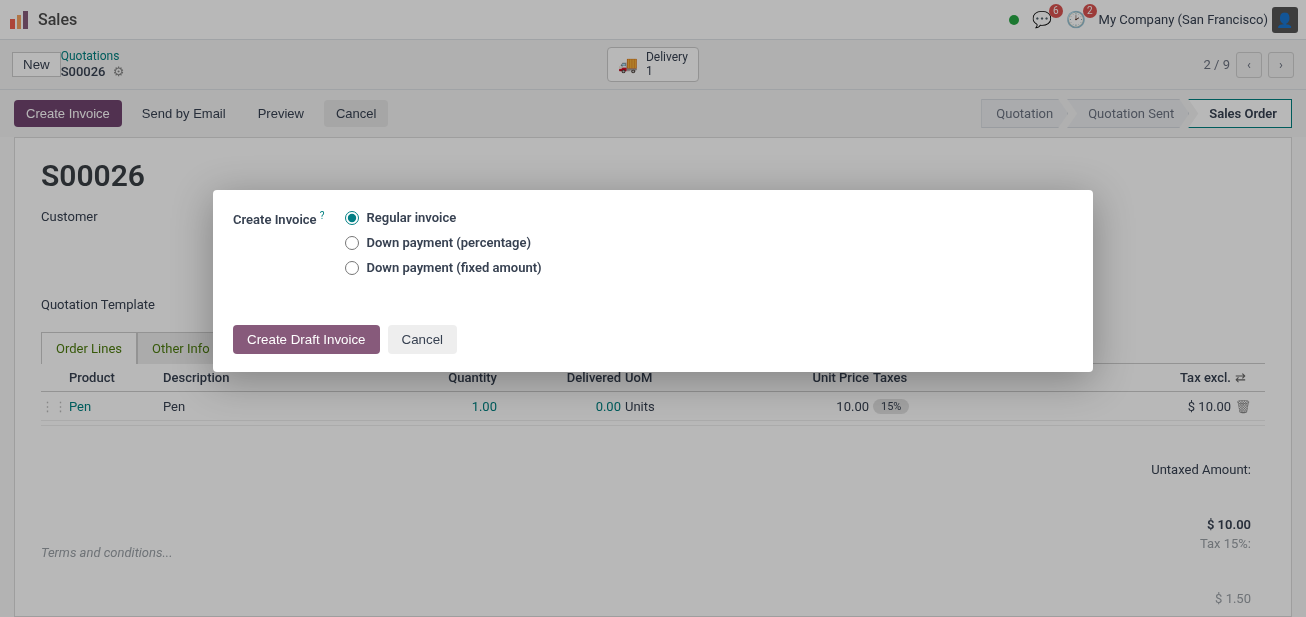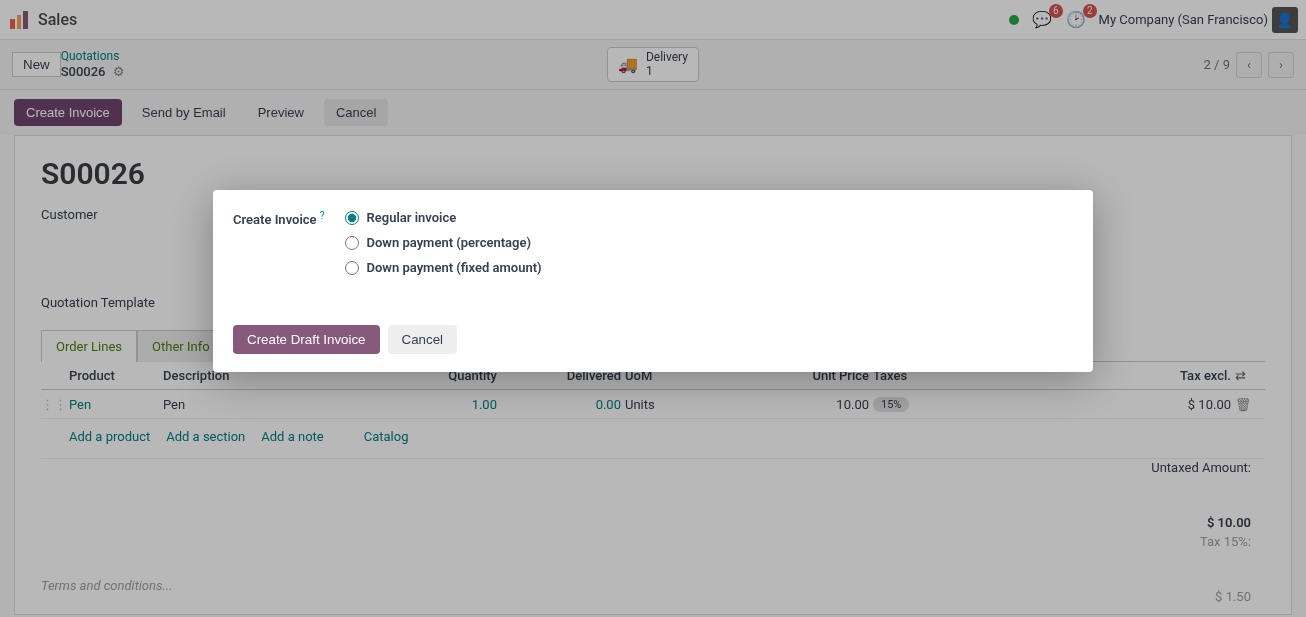--- a/index.html
+++ b/index.html
@@ -197,20 +197,25 @@
     <span class="pagebtn">‹</span>
     <span class="pagebtn">›</span>
   </div>
 </div>
 
 <div class="actionbar">
   <button class="btn btn-primary">Create Invoice</button>
   <button class="btn btn-plain">Send by Email</button>
   <button class="btn btn-plain">Preview</button>
   <button class="btn btn-sec">Cancel</button>
+  <div class="statusbar">
+    <div class="status">Quotation</div>
+    <div class="status">Quotation Sent</div>
+    <div class="status active">Sales Order</div>
+  </div>
 </div>
 
 <div class="card" style="position:relative;">
   <h1 class="record">S00026</h1>
 
   <div class="row">
     <div class="lbl">Customer</div>
     <div class="val">
       <a href="#">Deco Addict</a><br>
       <span>77 Santa Barbara Rd</span><br>
@@ -248,26 +253,20 @@
     <span>Pen</span>
     <span class="right teal">1.00</span>
     <span class="right teal">0.00</span>
     <span>Units</span>
     <span class="right">10.00</span>
     <span><span class="taxbadge">15%</span></span>
     <span class="right">$ 10.00</span>
     <span class="trash">🗑</span>
   </div>
 
-  <div class="addlinks">
-    <a href="#">Add a product</a>
-    <a href="#">Add a section</a>
-    <a href="#">Add a note</a>
-    <a href="#" style="margin-left:24px;">Catalog</a>
-  </div>
 
   <div style="border-top:1px solid #eee;margin-top:4px;height:60px;"></div>
 
   <div class="terms">Terms and conditions...</div>
 
   <div class="totals">
     <div>
       <span>Untaxed Amount:</span>
       <span class="amt">$ 10.00</span>
     </div>

